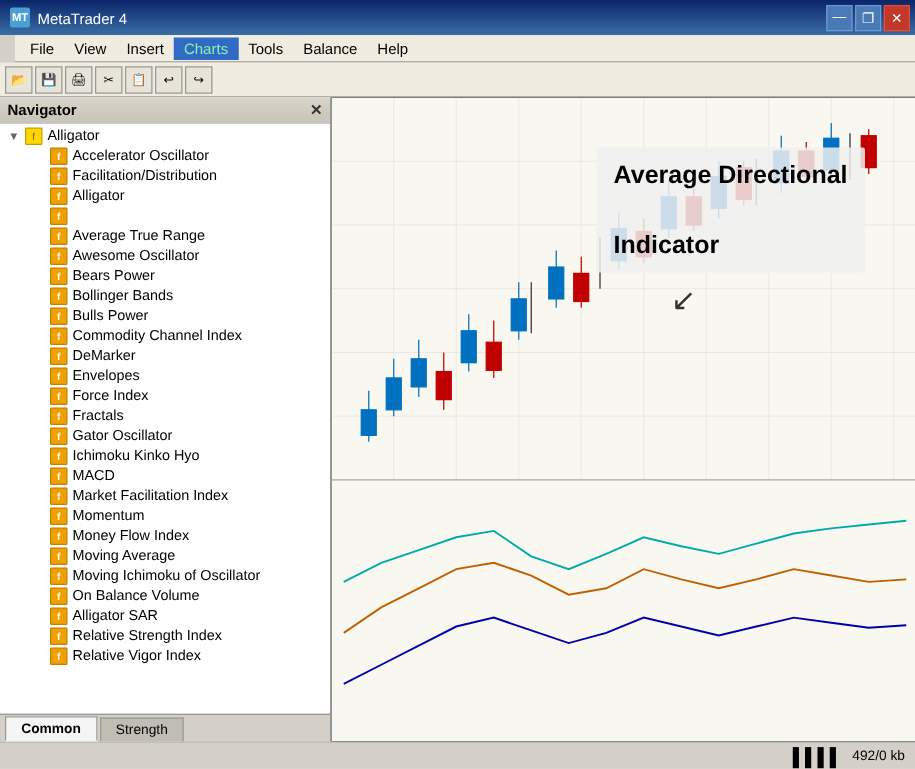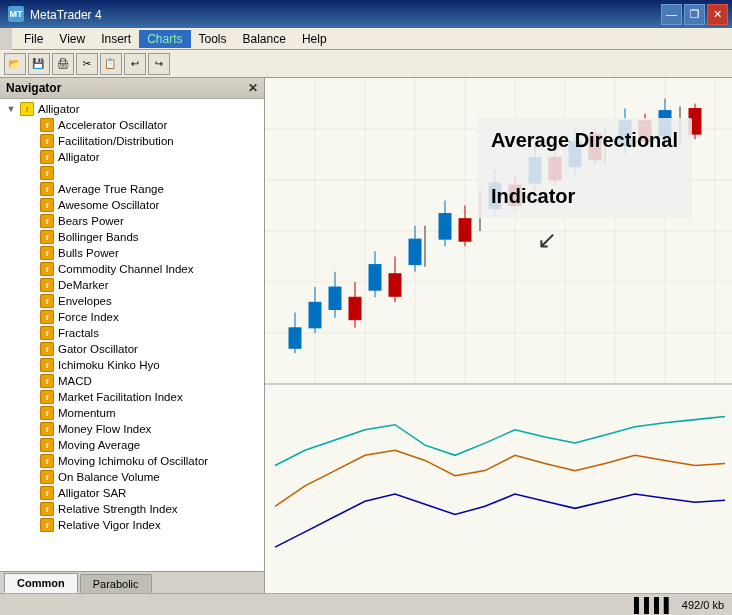--- a/index.html
+++ b/index.html
@@ -456,21 +456,21 @@
             <div class="tree-expand"></div>
             <div class="tree-icon">f</div>
             <span class="tree-label">Relative Vigor Index</span>
           </div>
         </div>
       </div>
     </div>
 
     <div class="tab-bar">
       <div class="tab active">Common</div>
-      <div class="tab">Parabolic</div>
+      <div class="tab">Strength</div>
     </div>
   </div>
 
   <div class="chart-area">
     <svg width="100%" height="100%" viewBox="0 0 467 505" preserveAspectRatio="none">
 
       <rect width="467" height="505" fill="#f8f8f0"></rect>
 
       <g stroke="#e0e0d8" stroke-width="0.5">
         <line x1="0" y1="50" x2="467" y2="50"></line>

